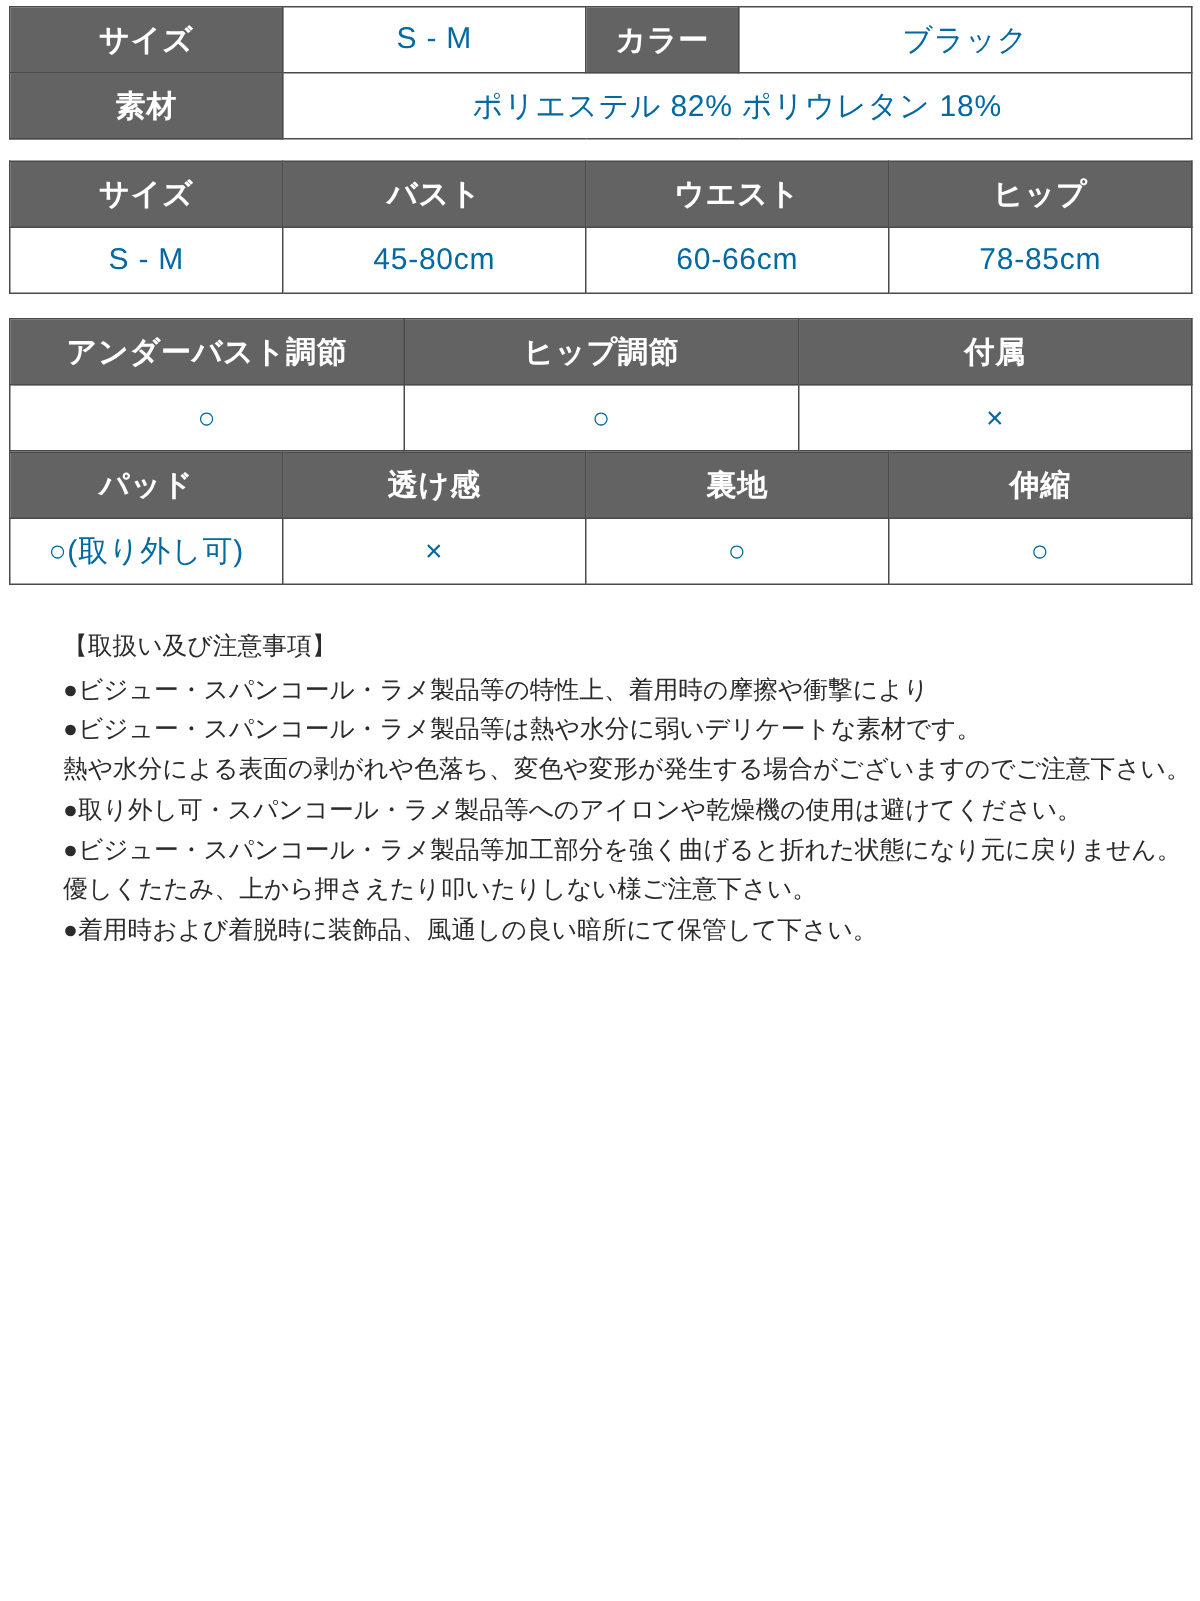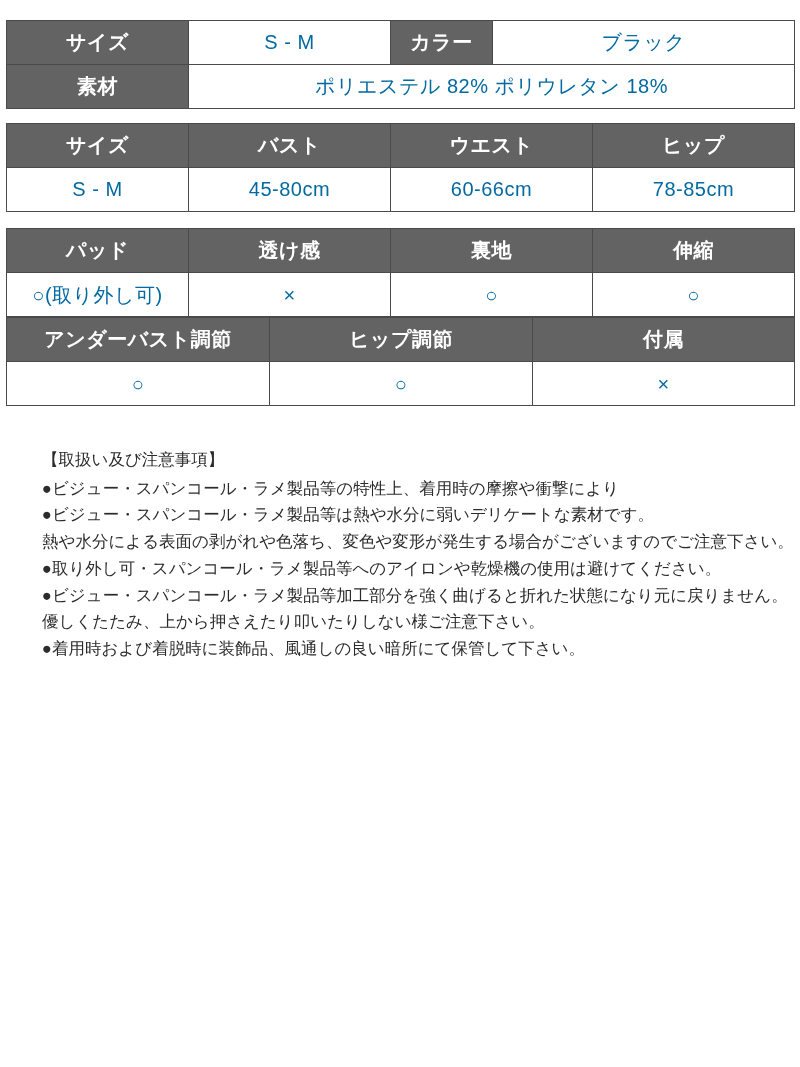--- a/index.html
+++ b/index.html
@@ -11,21 +11,21 @@
     width: 800px;
     height: 1067px;
     font-family: "Liberation Sans", "DejaVu Sans", sans-serif;
     color: #111111;
     position: relative;
     overflow: hidden;
   }
   .page {
     width: 800px;
     box-sizing: border-box;
-    padding: 20px 6px 0 6px;
+    padding: 4px 6px 0 6px;
   }
 
   table.spec {
     border-collapse: collapse;
     table-layout: fixed;
     width: 788px;
     margin: 0 0 0 0;
   }
   table.spec td {
     border: 1px solid #4a4a4a;
@@ -48,21 +48,21 @@
   }
   .gap-sm { height: 14px; }
   .gap-md { height: 16px; }
 
   .mark {
     font-size: 21px;
     line-height: 1;
   }
 
   .notes {
-    margin-top: 40px;
+    margin-top: 28px;
     padding-left: 36px;
     font-size: 16.5px;
     line-height: 1.62;
     color: #2b2b2b;
   }
   .notes .ttl {
     font-size: 16.5px;
     margin-bottom: 2px;
   }
   .notes .ln {
@@ -117,20 +117,40 @@
         <td class="val">60-66cm</td>
         <td class="val">78-85cm</td>
       </tr>
     </tbody>
   </table>
 
   <div class="gap-md"></div>
 
   <table class="spec">
     <colgroup>
+      <col style="width:263px">
+      <col style="width:263px">
+      <col style="width:262px">
+    </colgroup>
+    <tbody>
+      <tr>
+        <td class="hd">アンダーバスト調節</td>
+        <td class="hd">ヒップ調節</td>
+        <td class="hd">付属</td>
+      </tr>
+      <tr>
+        <td class="val mark">○</td>
+        <td class="val mark">○</td>
+        <td class="val mark">×</td>
+      </tr>
+    </tbody>
+  </table>
+
+  <table class="spec">
+    <colgroup>
       <col style="width:182px">
       <col style="width:202px">
       <col style="width:202px">
       <col style="width:202px">
     </colgroup>
     <tbody>
       <tr>
         <td class="hd">パッド</td>
         <td class="hd">透け感</td>
         <td class="hd">裏地</td>
@@ -138,40 +158,20 @@
       </tr>
       <tr>
         <td class="val mark">○(取り外し可)</td>
         <td class="val mark">×</td>
         <td class="val mark">○</td>
         <td class="val mark">○</td>
       </tr>
     </tbody>
   </table>
 
-  <table class="spec">
-    <colgroup>
-      <col style="width:263px">
-      <col style="width:263px">
-      <col style="width:262px">
-    </colgroup>
-    <tbody>
-      <tr>
-        <td class="hd">アンダーバスト調節</td>
-        <td class="hd">ヒップ調節</td>
-        <td class="hd">付属</td>
-      </tr>
-      <tr>
-        <td class="val mark">○</td>
-        <td class="val mark">○</td>
-        <td class="val mark">×</td>
-      </tr>
-    </tbody>
-  </table>
-
   <div class="notes">
     <div class="ttl ln">【取扱い及び注意事項】</div>
     <div class="ln">●ビジュー・スパンコール・ラメ製品等の特性上、着用時の摩擦や衝撃により</div>
     <div class="ln">●ビジュー・スパンコール・ラメ製品等は熱や水分に弱いデリケートな素材です。</div>
     <div class="ln">熱や水分による表面の剥がれや色落ち、変色や変形が発生する場合がございますのでご注意下さい。</div>
     <div class="ln">●取り外し可・スパンコール・ラメ製品等へのアイロンや乾燥機の使用は避けてください。</div>
     <div class="ln">●ビジュー・スパンコール・ラメ製品等加工部分を強く曲げると折れた状態になり元に戻りません。</div>
     <div class="ln">優しくたたみ、上から押さえたり叩いたりしない様ご注意下さい。</div>
     <div class="ln">●着用時および着脱時に装飾品、風通しの良い暗所にて保管して下さい。</div>
   </div>

